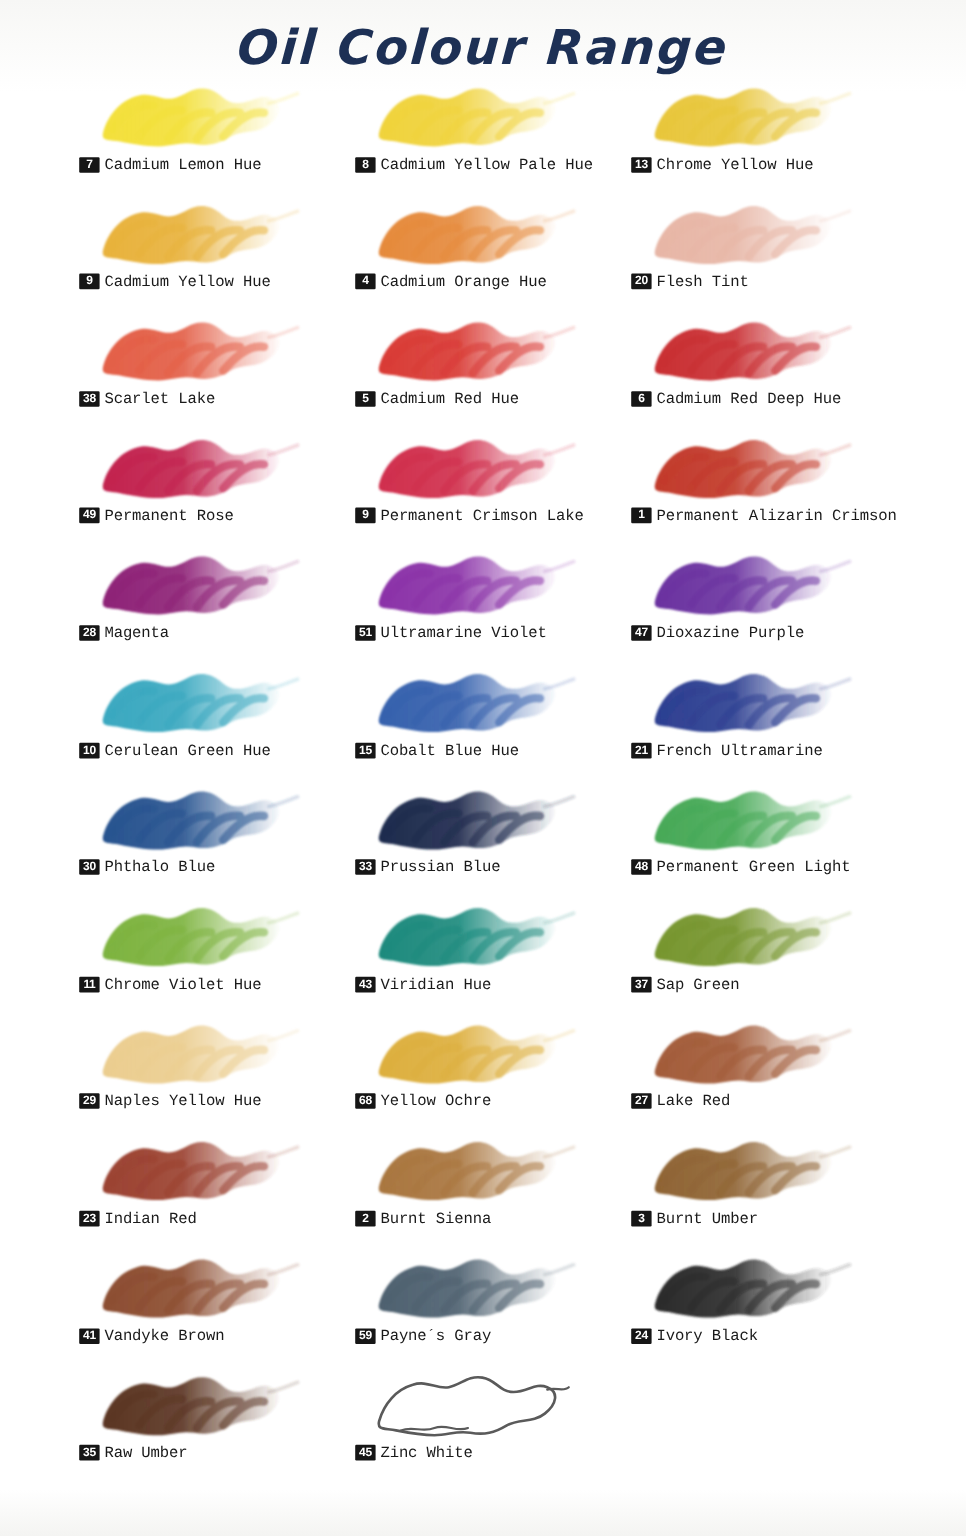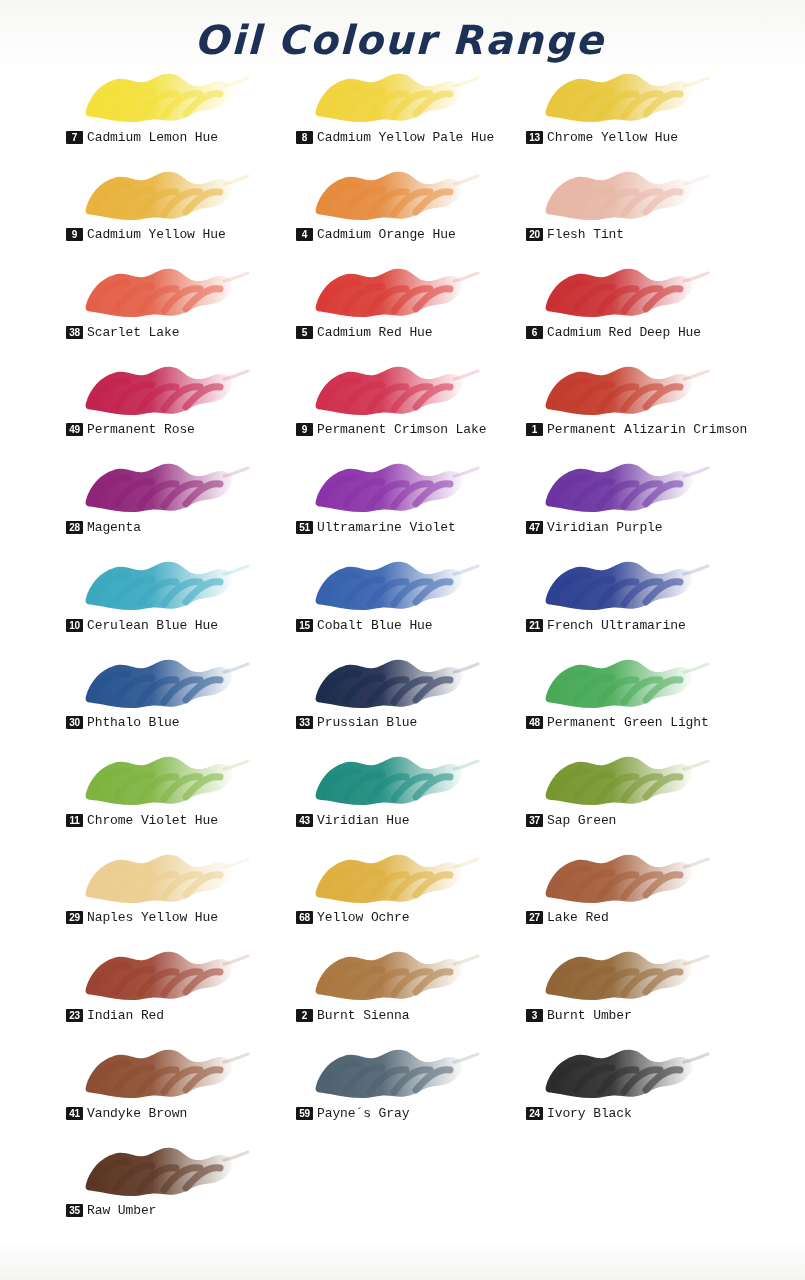--- a/index.html
+++ b/index.html
@@ -477,21 +477,21 @@
             </defs>
             <g filter="url(#f14)">
               <path d="M12,46 C16,32 26,20 40,16 C52,12 60,20 70,18 C80,16 86,8 98,10 C110,12 112,22 124,22 C136,22 142,14 152,18 C162,22 160,32 150,40 C140,48 128,44 118,50 C108,56 100,58 88,56 C76,54 70,58 58,58 C46,58 36,56 26,54 C16,52 10,54 12,46 Z" fill="url(#g14)"></path>
               <path d="M20,44 C30,30 42,22 54,24 M42,50 C52,36 64,26 78,28 M66,52 C76,38 88,28 102,30 M90,52 C100,38 112,28 126,30 M112,50 C122,38 134,28 146,30" fill="none" stroke="#6B33A0" stroke-opacity="0.55" stroke-width="7" stroke-linecap="round"></path>
               <path d="M150,22 C160,20 168,16 174,14" fill="none" stroke="#6B33A0" stroke-opacity="0.18" stroke-width="3" stroke-linecap="round"></path>
             </g>
           </svg>
         </div>
         <div class="label-row">
           <span class="badge">47</span>
-          <span class="cname">Viridian Purple</span>
+          <span class="cname">Dioxazine Purple</span>
         </div>
       </div>
       <div class="cell">
         <div class="swatch-wrap">
           <svg viewBox="0 0 180 66" xmlns="http://www.w3.org/2000/svg">
             <defs>
               <linearGradient id="g15" x1="0" y1="0" x2="1" y2="0">
                 <stop offset="0%" stop-color="#3AA8C0" stop-opacity="1"></stop>
                 <stop offset="45%" stop-color="#3AA8C0" stop-opacity="0.92"></stop>
                 <stop offset="72%" stop-color="#3AA8C0" stop-opacity="0.45"></stop>
@@ -503,21 +503,21 @@
             </defs>
             <g filter="url(#f15)">
               <path d="M12,46 C16,32 26,20 40,16 C52,12 60,20 70,18 C80,16 86,8 98,10 C110,12 112,22 124,22 C136,22 142,14 152,18 C162,22 160,32 150,40 C140,48 128,44 118,50 C108,56 100,58 88,56 C76,54 70,58 58,58 C46,58 36,56 26,54 C16,52 10,54 12,46 Z" fill="url(#g15)"></path>
               <path d="M20,44 C30,30 42,22 54,24 M42,50 C52,36 64,26 78,28 M66,52 C76,38 88,28 102,30 M90,52 C100,38 112,28 126,30 M112,50 C122,38 134,28 146,30" fill="none" stroke="#3AA8C0" stroke-opacity="0.55" stroke-width="7" stroke-linecap="round"></path>
               <path d="M150,22 C160,20 168,16 174,14" fill="none" stroke="#3AA8C0" stroke-opacity="0.18" stroke-width="3" stroke-linecap="round"></path>
             </g>
           </svg>
         </div>
         <div class="label-row">
           <span class="badge">10</span>
-          <span class="cname">Cerulean Blue Hue</span>
+          <span class="cname">Cerulean Green Hue</span>
         </div>
       </div>
       <div class="cell">
         <div class="swatch-wrap">
           <svg viewBox="0 0 180 66" xmlns="http://www.w3.org/2000/svg">
             <defs>
               <linearGradient id="g16" x1="0" y1="0" x2="1" y2="0">
                 <stop offset="0%" stop-color="#3661AD" stop-opacity="1"></stop>
                 <stop offset="45%" stop-color="#3661AD" stop-opacity="0.92"></stop>
                 <stop offset="72%" stop-color="#3661AD" stop-opacity="0.45"></stop>
@@ -974,15 +974,28 @@
               <path d="M20,44 C30,30 42,22 54,24 M42,50 C52,36 64,26 78,28 M66,52 C76,38 88,28 102,30 M90,52 C100,38 112,28 126,30 M112,50 C122,38 134,28 146,30" fill="none" stroke="#5B3522" stroke-opacity="0.55" stroke-width="7" stroke-linecap="round"></path>
               <path d="M150,22 C160,20 168,16 174,14" fill="none" stroke="#5B3522" stroke-opacity="0.18" stroke-width="3" stroke-linecap="round"></path>
             </g>
           </svg>
         </div>
         <div class="label-row">
           <span class="badge">35</span>
           <span class="cname">Raw Umber</span>
         </div>
       </div>
+      <div class="cell">
+        <div class="swatch-wrap">
+          <svg viewBox="0 0 180 66" xmlns="http://www.w3.org/2000/svg">
+            <path d="M12,46 C16,32 26,20 40,16 C52,12 60,20 70,18 C80,16 86,8 98,10 C110,12 112,22 124,22 C136,22 142,14 152,18 C162,22 160,32 150,40 C140,48 128,44 118,50 C108,56 100,58 88,56 C76,54 70,58 58,58 C46,58 36,56 26,54 C16,52 10,54 12,46 Z" fill="none" stroke="#5A5A5A" stroke-width="2.2" stroke-linejoin="round"></path>
+            <path d="M30,54 C40,50 48,56 58,52 C68,48 76,56 86,52" fill="none" stroke="#5A5A5A" stroke-width="1.8" stroke-linecap="round"></path>
+            <path d="M152,20 C160,18 166,22 170,18" fill="none" stroke="#5A5A5A" stroke-width="1.8" stroke-linecap="round"></path>
+          </svg>
+        </div>
+        <div class="label-row">
+          <span class="badge">45</span>
+          <span class="cname">Zinc White</span>
+        </div>
+      </div>
     </div>
 
 </div>
 
 </body></html>

